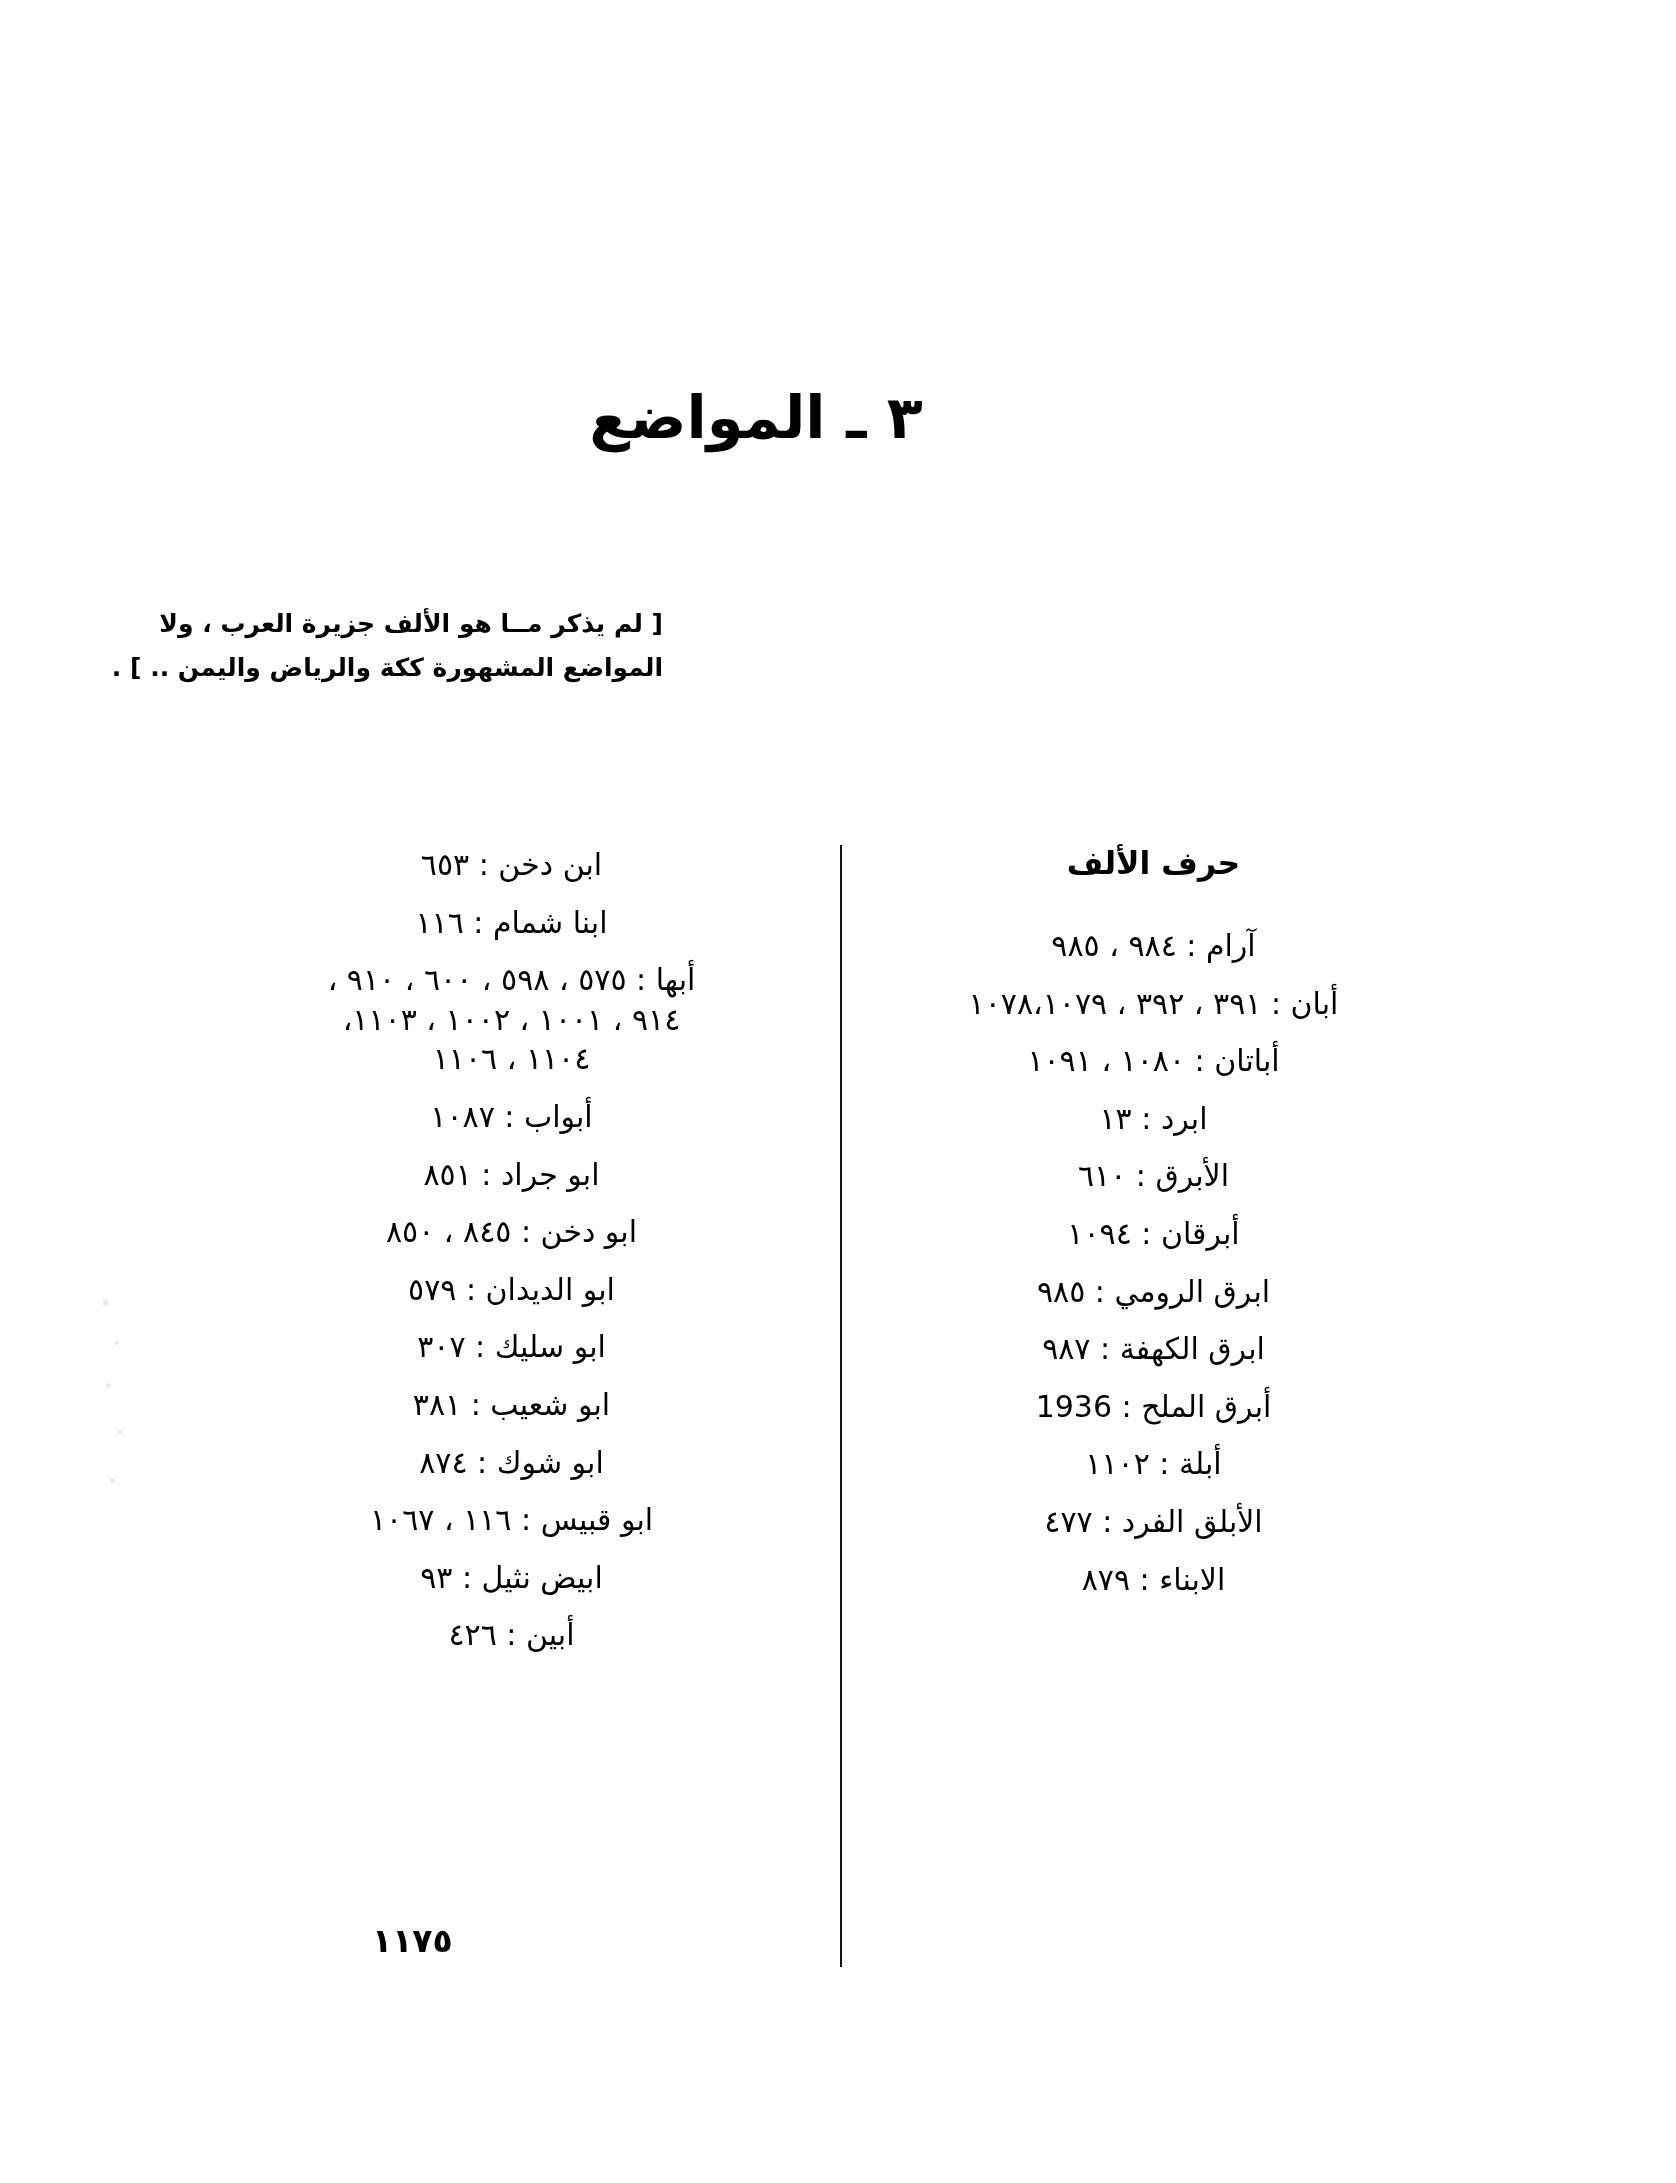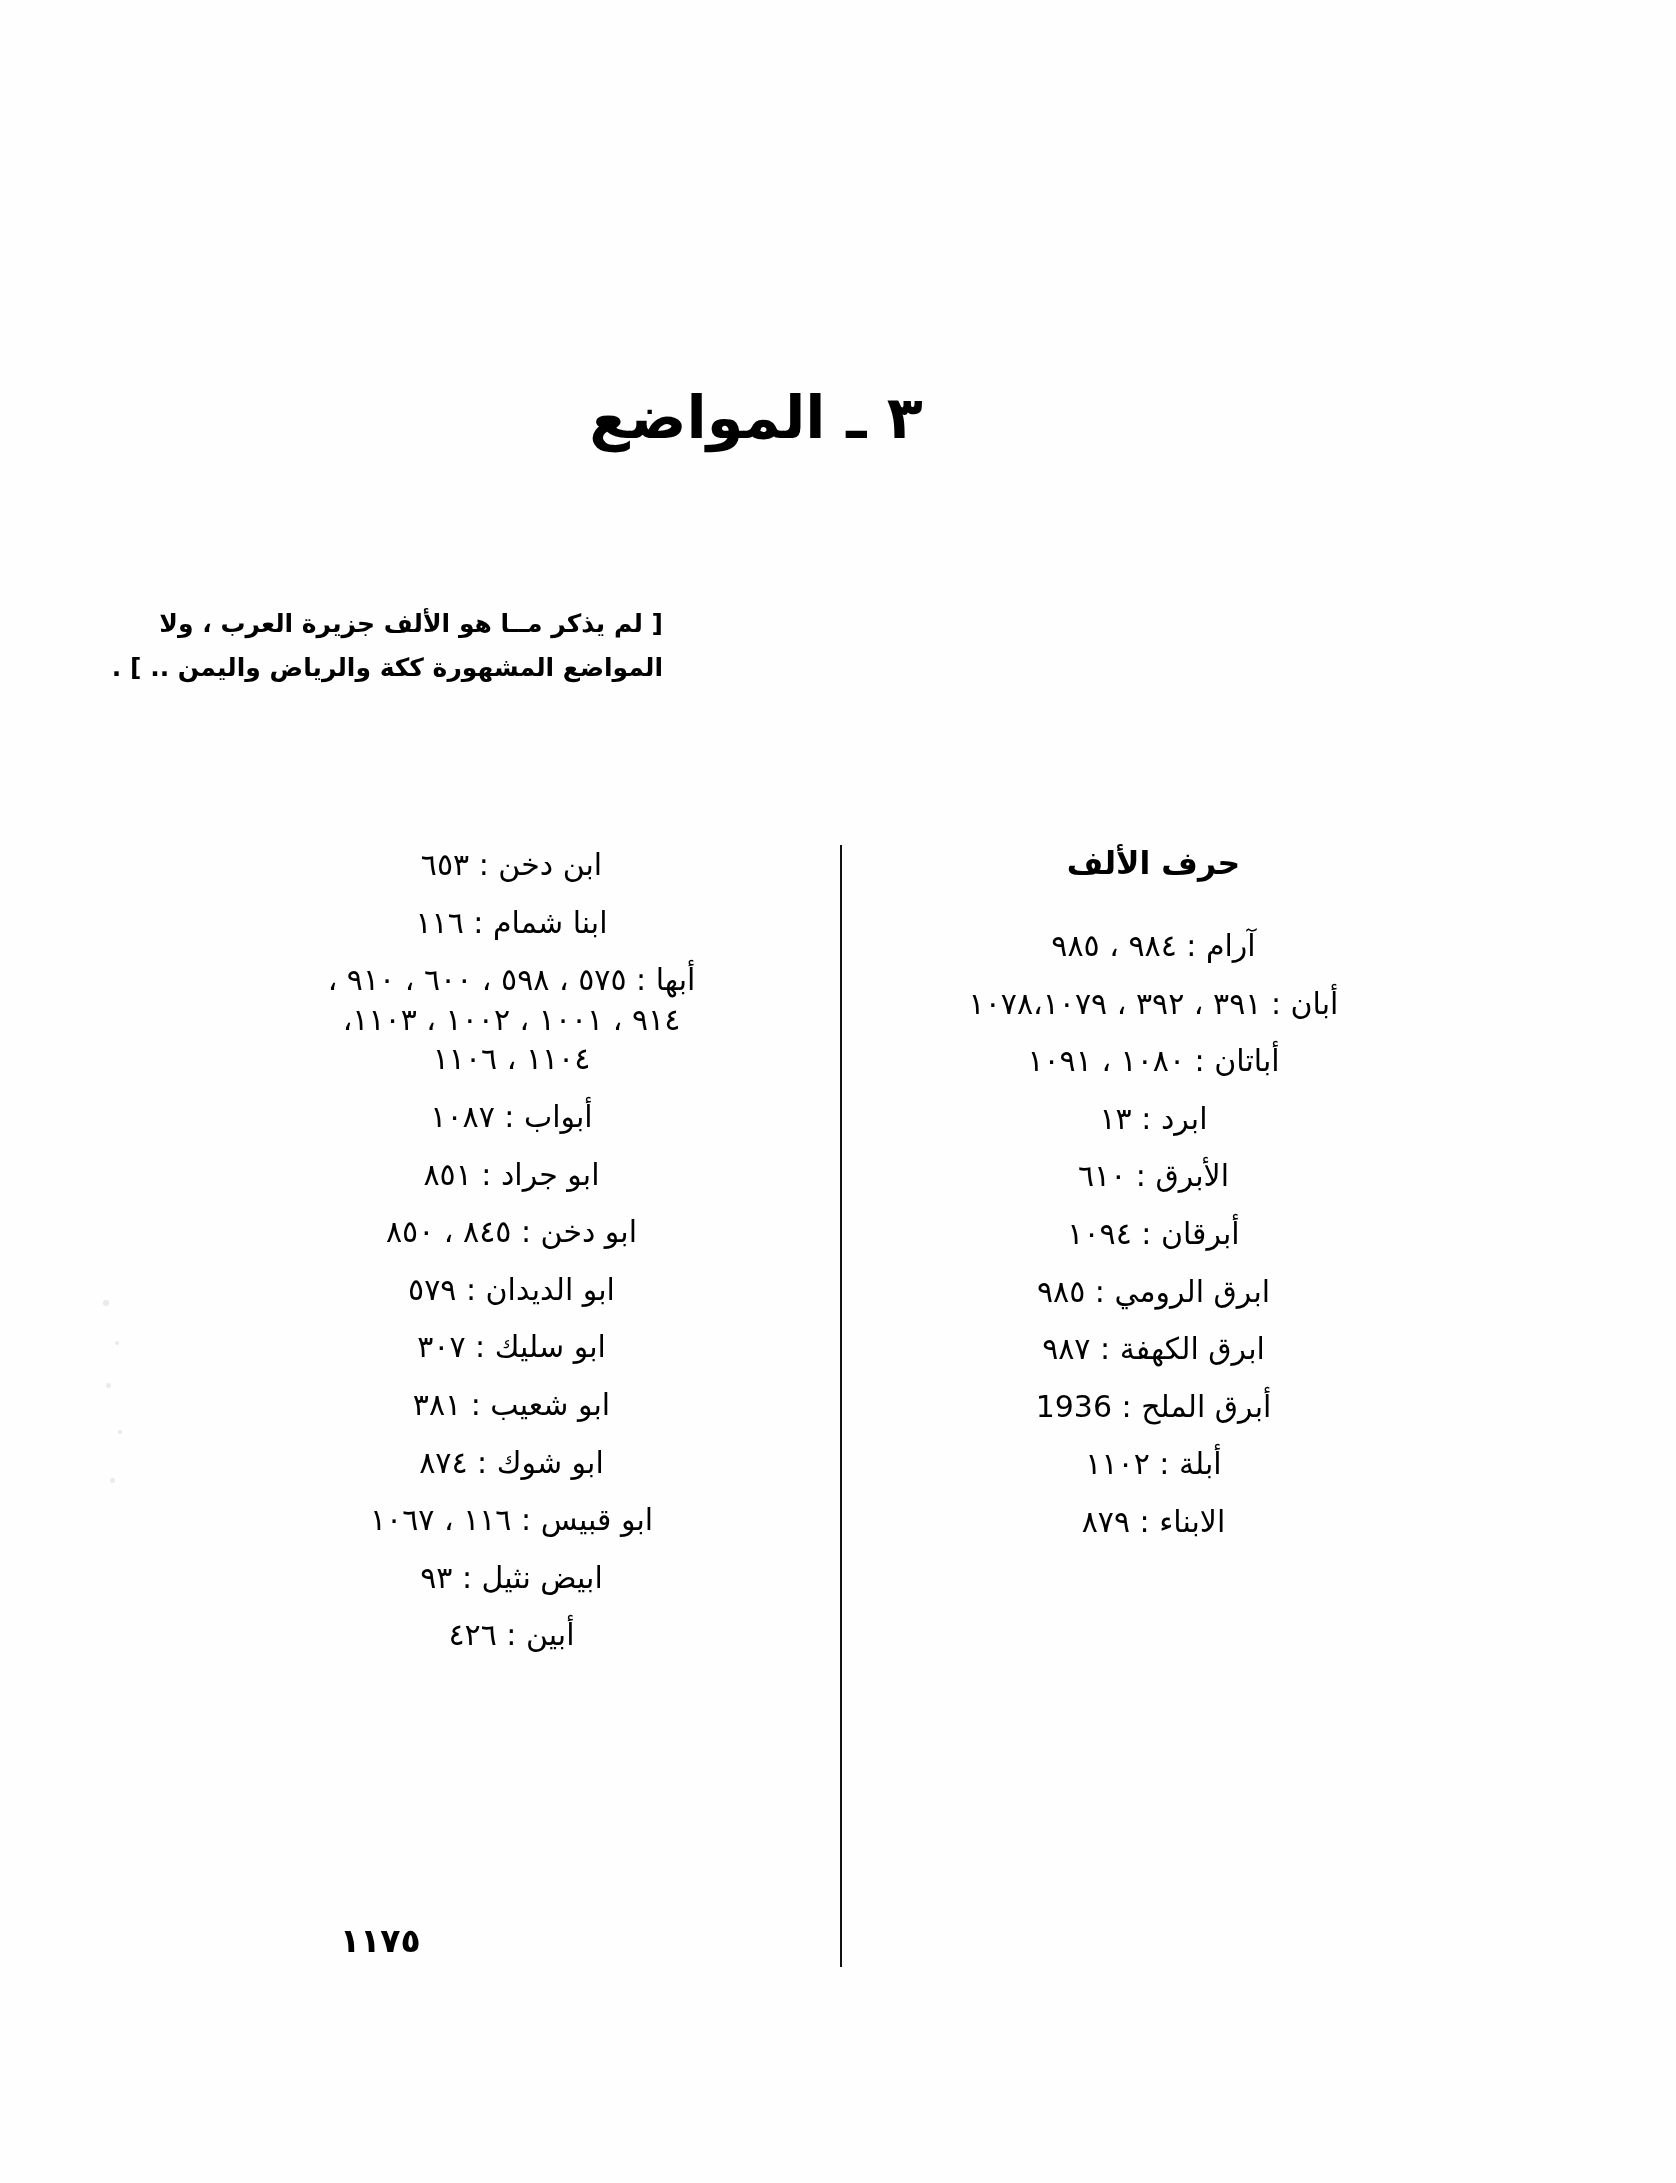--- a/index.html
+++ b/index.html
@@ -89,21 +89,21 @@
     white-space: pre-line;
   }
   .col-left .entry {
     text-align: center;
   }
 
   
   .page-number {
     position: absolute;
     bottom: 223px;
-    left: 340px;
+    left: 372px;
     font-size: 33px;
     font-weight: 700;
     direction: rtl;
   }
 
   
   .speck {
     position: absolute;
     background: #d8d8d8;
     border-radius: 50%;
@@ -135,20 +135,21 @@
       <div class="entry">آرام : ٩٨٤ ، ٩٨٥</div>
       <div class="entry">أبان : ٣٩١ ، ٣٩٢ ، ١٠٧٨،١٠٧٩</div>
       <div class="entry">أباتان : ١٠٨٠ ، ١٠٩١</div>
       <div class="entry">ابرد : ١٣</div>
       <div class="entry">الأبرق : ٦١٠</div>
       <div class="entry">أبرقان : ١٠٩٤</div>
       <div class="entry">ابرق الرومي : ٩٨٥</div>
       <div class="entry">ابرق الكهفة : ٩٨٧</div>
       <div class="entry">أبرق الملح : 1936</div>
       <div class="entry">أبلة : ١١٠٢</div>
+      <div class="entry">الأبلق الفرد : ٤٧٧</div>
       <div class="entry">الابناء : ٨٧٩</div>
     </div>
 
     <div class="col col-left">
       <div class="entry">ابن دخن : ٦٥٣</div>
       <div class="entry">ابنا شمام : ١١٦</div>
       <div class="entry">أبها : ٥٧٥ ، ٥٩٨ ، ٦٠٠ ، ٩١٠ ،
 ٩١٤ ، ١٠٠١ ، ١٠٠٢ ، ١١٠٣،
 ١١٠٤ ، ١١٠٦</div>
       <div class="entry">أبواب : ١٠٨٧</div>

